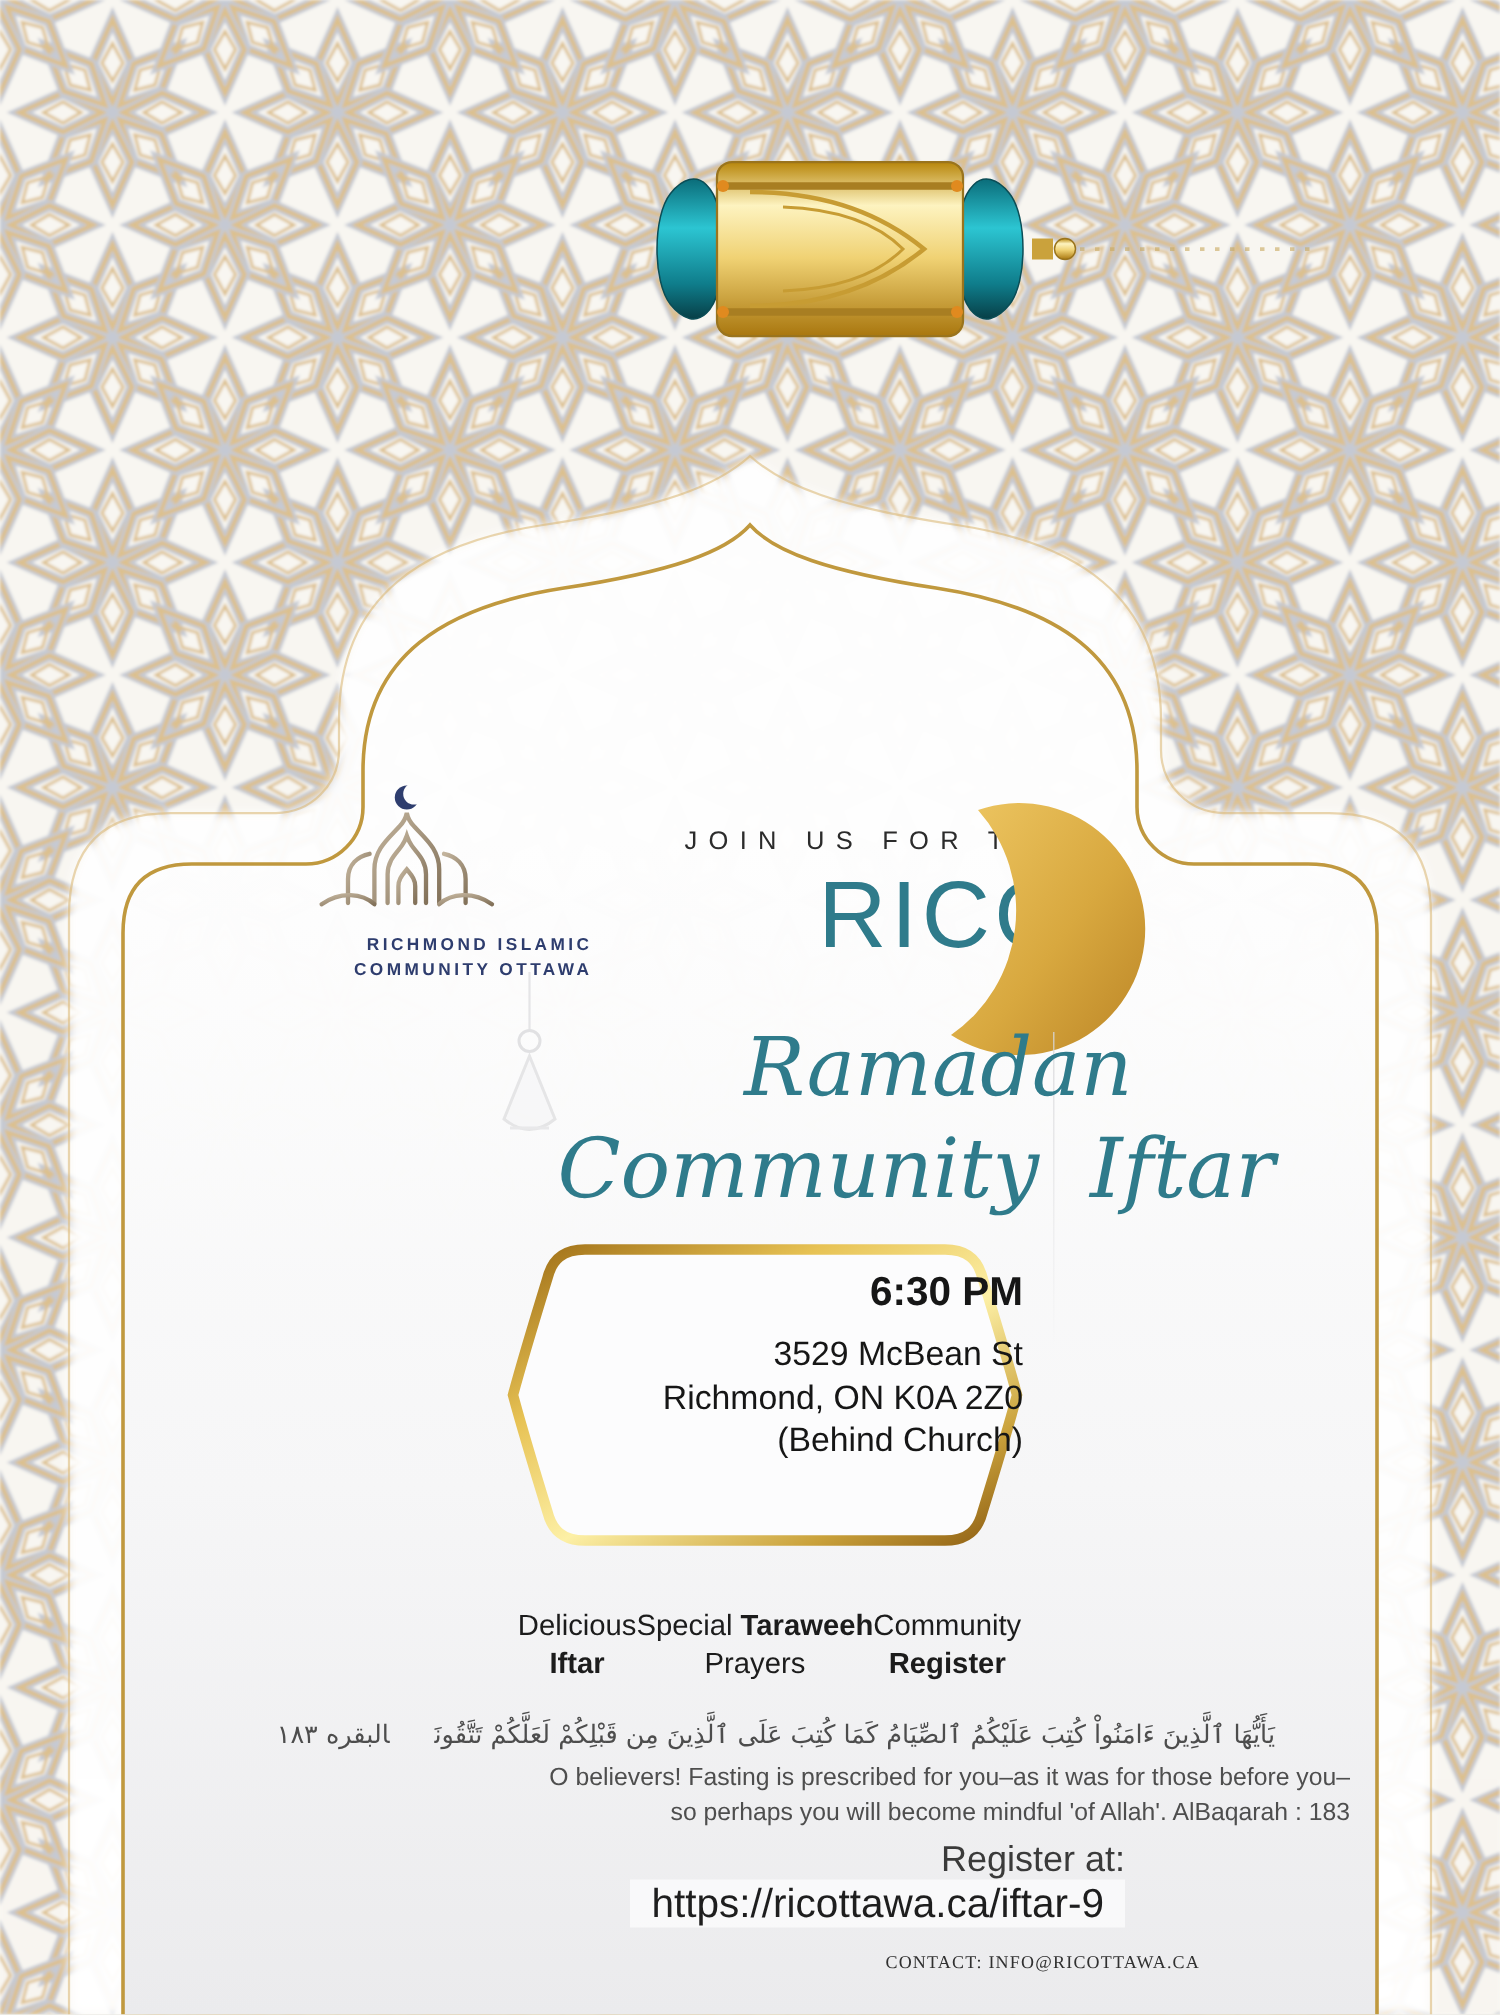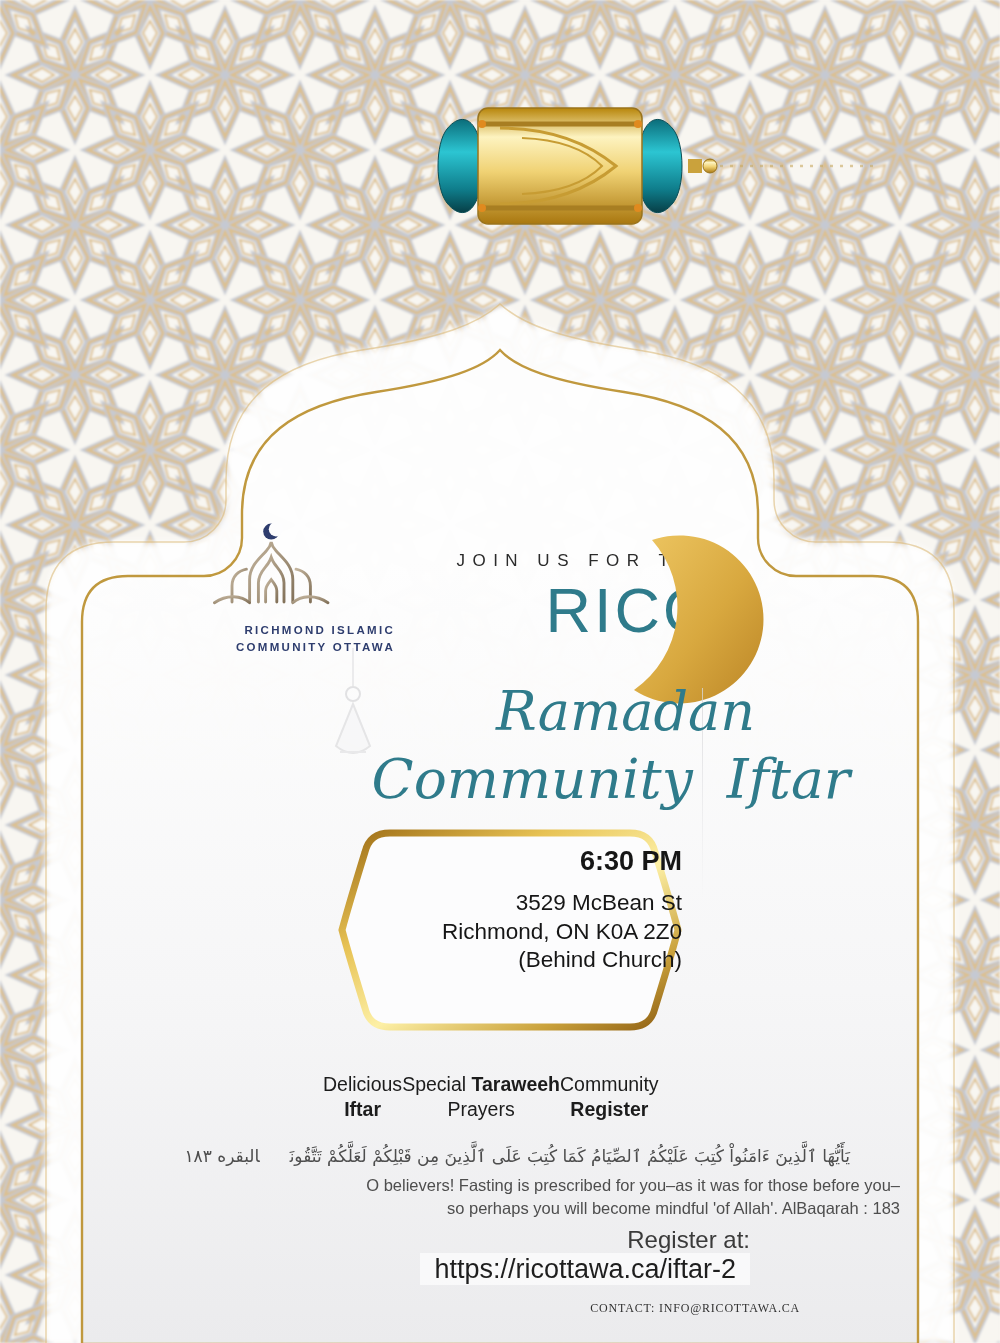--- a/index.html
+++ b/index.html
@@ -17,21 +17,21 @@
            color:#2f7b8b;font-weight:400;}
   .script{font-family:"DejaVu Serif",serif;font-style:italic;color:#2f7b8b;}
   .script-1{left:255px;top:680px;width:500px;font-size:54px;}
   .script-2{left:150px;top:747px;width:700px;font-size:55px;}
   .script-2 .w1{margin-right:34px;}
   .details{left:330px;top:846px;width:352px;color:#161616;}
   .d-date{font-size:27px;margin-bottom:5px;}
   .d-time{font-size:27px;font-weight:bold;margin-bottom:12px;}
   .d-addr{font-size:22.5px;line-height:28.5px;}
   .features{left:283px;top:1072px;width:460px;display:flex;
-            justify-content:flex-start;font-size:19.5px;color:#1c1c1c;line-height:1.3;margin-left:40px;}
+            justify-content:center;font-size:19.5px;color:#1c1c1c;line-height:1.3;}
   .feature{text-align:center;}
   .b{font-weight:bold;}
   .arabic-line{left:150px;top:1146px;width:700px;direction:rtl;font-size:17px;
                color:#4d4d4d;font-family:"DejaVu Sans",sans-serif;}
   .arabic-ref{margin-inline-start:30px;}
   .eng-1{left:100px;top:1176px;width:800px;font-size:16.5px;color:#4e4e4e;}
   .eng-2{left:100px;top:1199px;width:800px;font-size:16.5px;color:#4e4e4e;}
   .register-label{left:250px;top:1226px;width:500px;font-size:24px;color:#3a3a3a;}
   .register-url{left:250px;top:1254px;width:500px;font-size:27px;color:#1e1e1e;}
   .register-url span{background:rgba(255,255,255,.65);padding:1px 14px;}
@@ -220,17 +220,17 @@
   </div>
 
   <div class="abs center arabic-line">
     <span>يَأَيُّهَا ٱلَّذِينَ ءَامَنُواْ كُتِبَ عَلَيْكُمُ ٱلصِّيَامُ كَمَا كُتِبَ عَلَى ٱلَّذِينَ مِن قَبْلِكُمْ لَعَلَّكُمْ تَتَّقُونَ</span><span class="arabic-ref">البقره ١٨٣</span>
   </div>
   <div class="abs center eng-1">O believers! Fasting is prescribed for you–as it was for those before you–</div>
   <div class="abs center eng-2">so perhaps you will become mindful 'of Allah'. AlBaqarah : 183</div>
 
   <div class="abs center register-label">Register at:</div>
   <div class="abs center register-url">
-    <span>https://ricottawa.ca/iftar-2</span>
+    <span>https://ricottawa.ca/iftar-9</span>
   </div>
   <div class="abs center contact">CONTACT: INFO@RICOTTAWA.CA</div>
 
 </div>
 
 </body></html>

